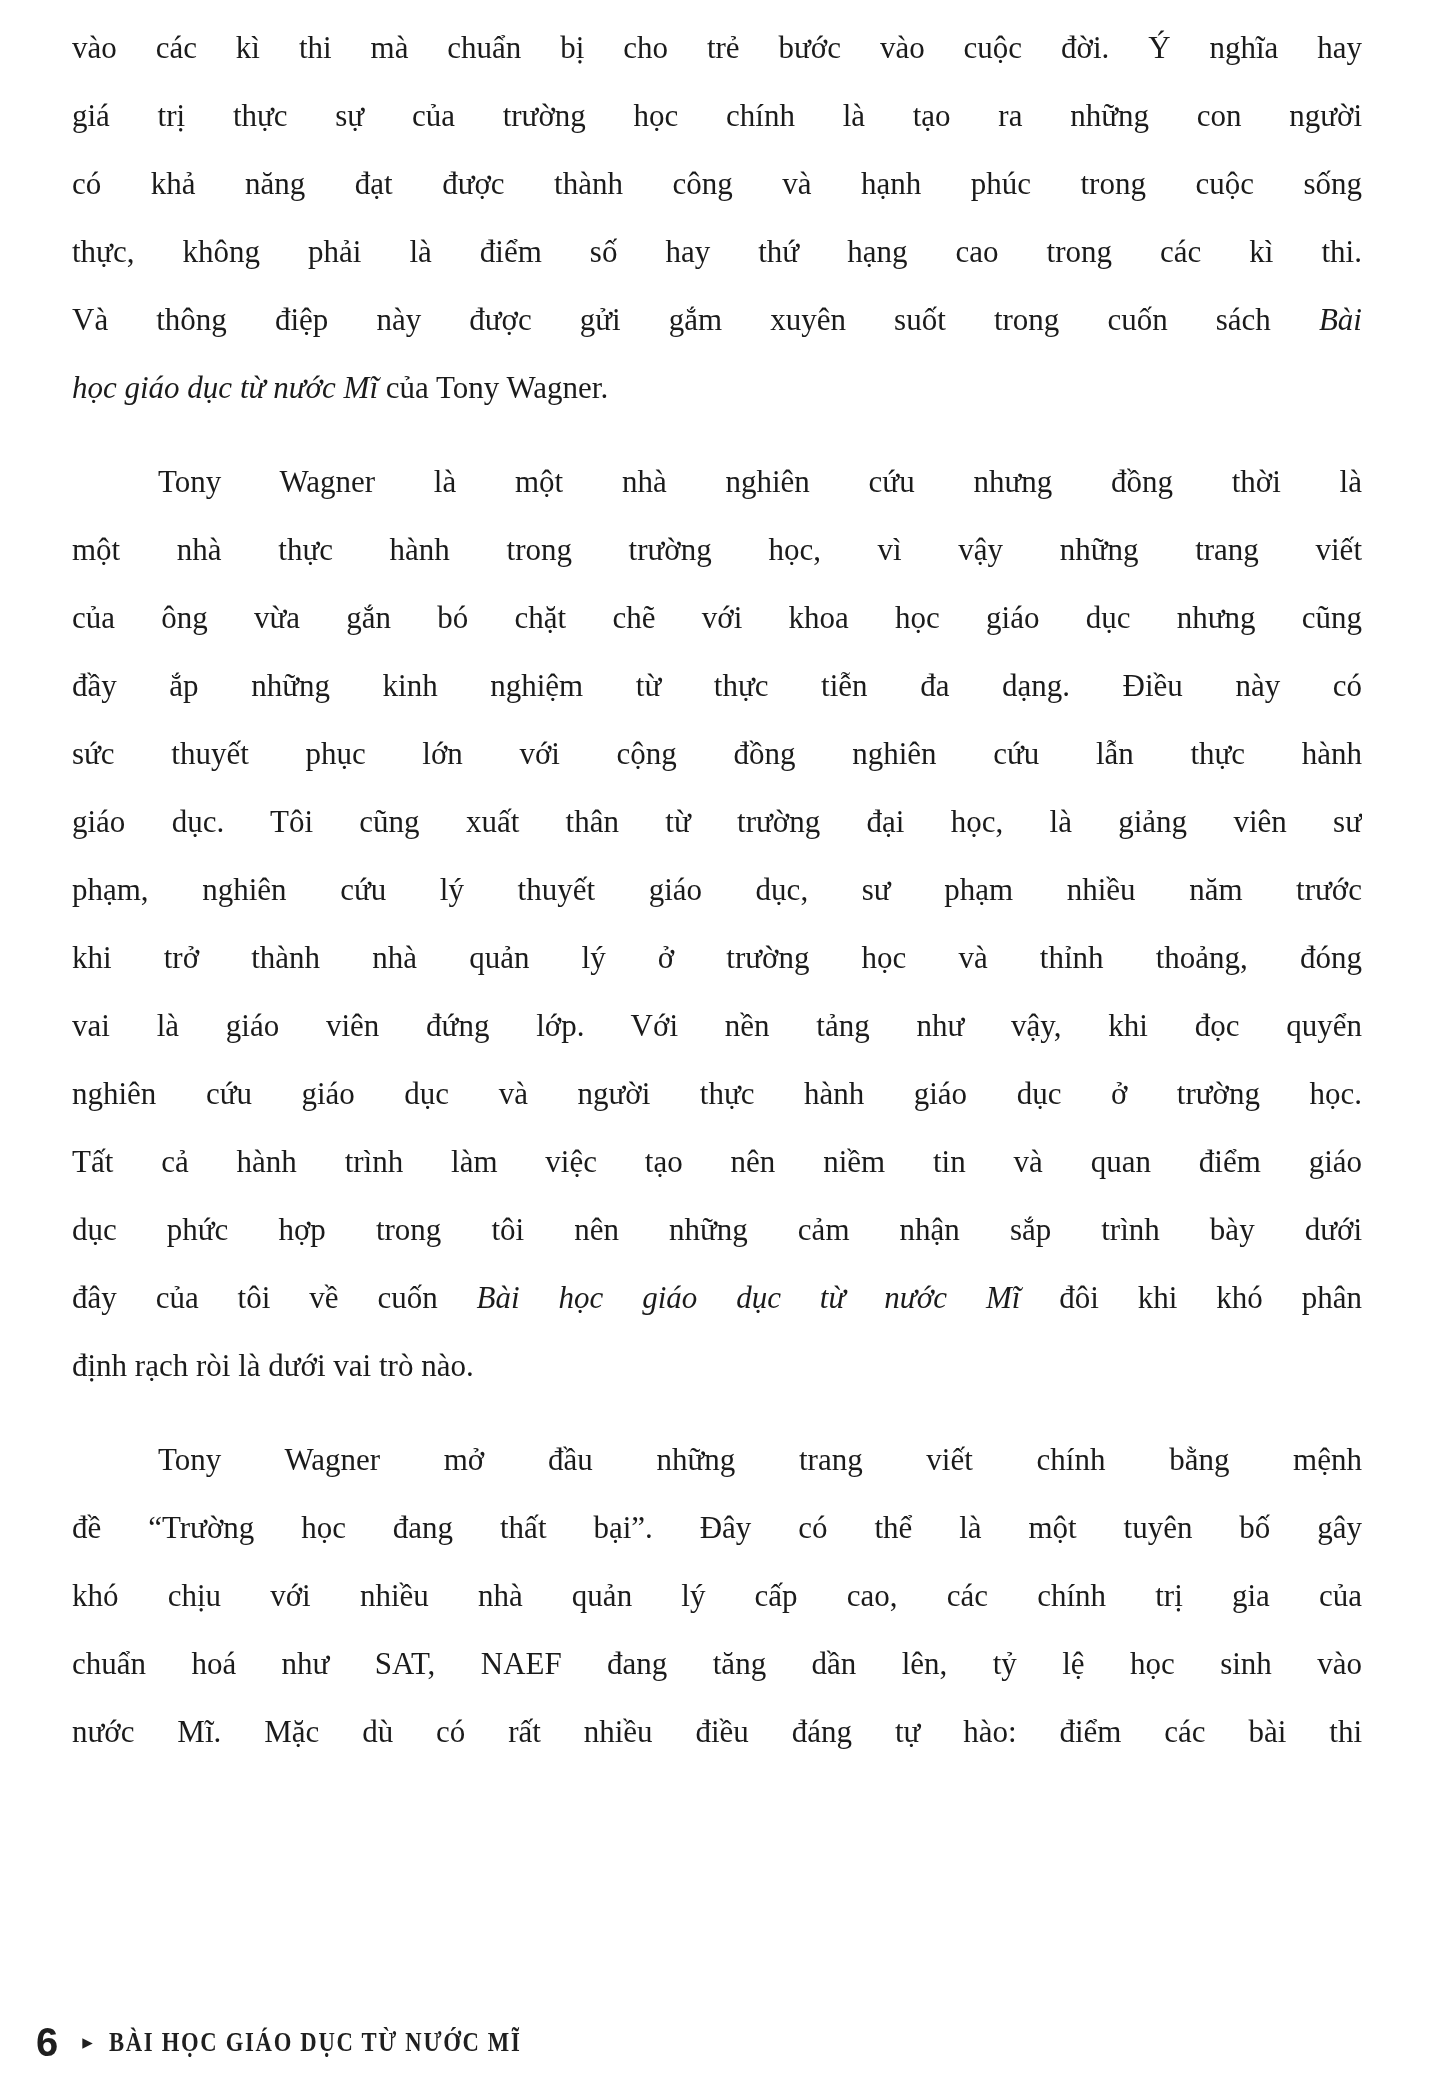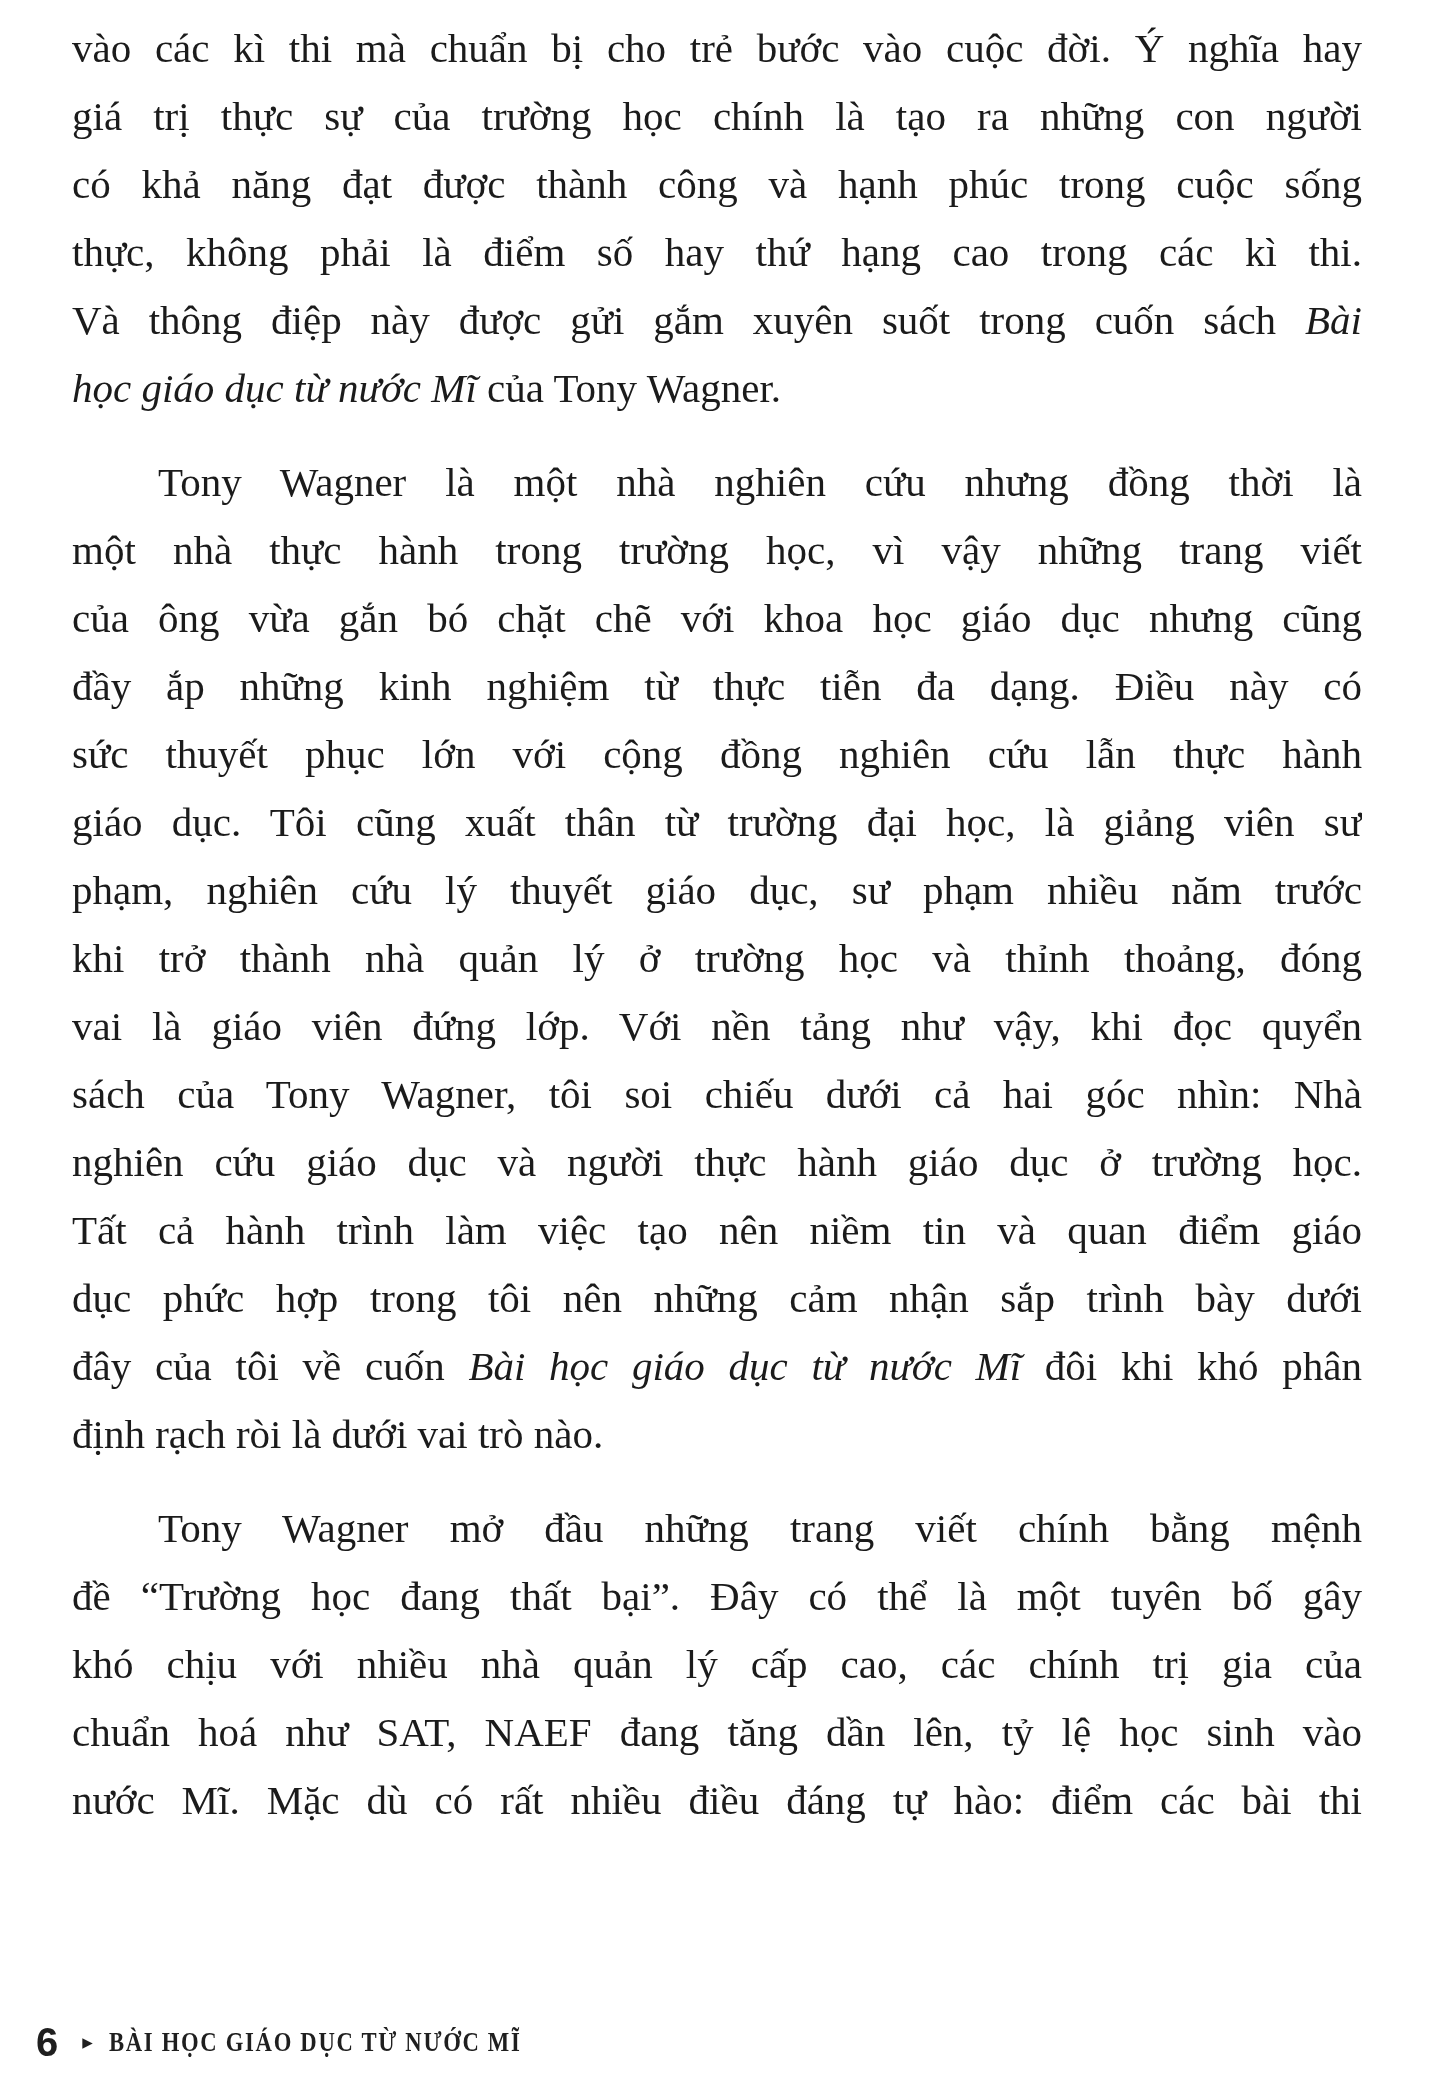--- a/index.html
+++ b/index.html
@@ -22,21 +22,21 @@
     top: 14px;
     width: 1290px;
   }
   .paragraph {
     margin: 0;
   }
   .paragraph + .paragraph {
     margin-top: 26px;
   }
   .line {
-    font-size: 41px;
+    font-size: 31px;
     line-height: 68px;
     height: 68px;
     overflow: hidden;
     text-align: justify;
     text-align-last: justify;
   }
   .line.last {
     text-align-last: left;
   }
   .paragraph.indented .line:first-child {
@@ -91,21 +91,20 @@
     <div class="paragraph indented">
       <div class="line"><span>Tony Wagner là một nhà nghiên cứu nhưng đồng thời là</span></div>
       <div class="line"><span>một nhà thực hành trong trường học, vì vậy những trang viết</span></div>
       <div class="line"><span>của ông vừa gắn bó chặt chẽ với khoa học giáo dục nhưng cũng</span></div>
       <div class="line"><span>đầy ắp những kinh nghiệm từ thực tiễn đa dạng. Điều này có</span></div>
       <div class="line"><span>sức thuyết phục lớn với cộng đồng nghiên cứu lẫn thực hành</span></div>
       <div class="line"><span>giáo dục. Tôi cũng xuất thân từ trường đại học, là giảng viên sư</span></div>
       <div class="line"><span>phạm, nghiên cứu lý thuyết giáo dục, sư phạm nhiều năm trước</span></div>
       <div class="line"><span>khi trở thành nhà quản lý ở trường học và thỉnh thoảng, đóng</span></div>
       <div class="line"><span>vai là giáo viên đứng lớp. Với nền tảng như vậy, khi đọc quyển</span></div>
-      <div class="line"><span>sách của Tony Wagner, tôi soi chiếu dưới cả hai góc nhìn: Nhà</span></div>
       <div class="line"><span>nghiên cứu giáo dục và người thực hành giáo dục ở trường học.</span></div>
       <div class="line"><span>Tất cả hành trình làm việc tạo nên niềm tin và quan điểm giáo</span></div>
       <div class="line"><span>dục phức hợp trong tôi nên những cảm nhận sắp trình bày dưới</span></div>
       <div class="line"><span>đây của tôi về cuốn </span><em>Bài học giáo dục từ nước Mĩ</em><span> đôi khi khó phân</span></div>
       <div class="line last"><span>định rạch ròi là dưới vai trò nào.</span></div>
     </div>
     <div class="paragraph indented">
       <div class="line"><span>Tony Wagner mở đầu những trang viết chính bằng mệnh</span></div>
       <div class="line"><span>đề “Trường học đang thất bại”. Đây có thể là một tuyên bố gây</span></div>
       <div class="line"><span>khó chịu với nhiều nhà quản lý cấp cao, các chính trị gia của</span></div>

